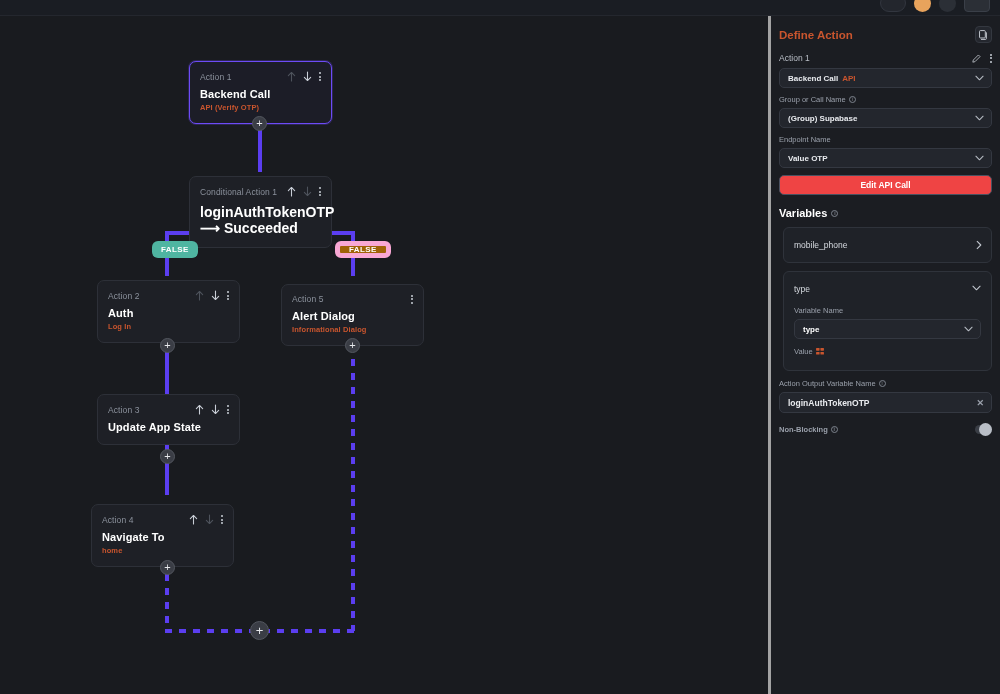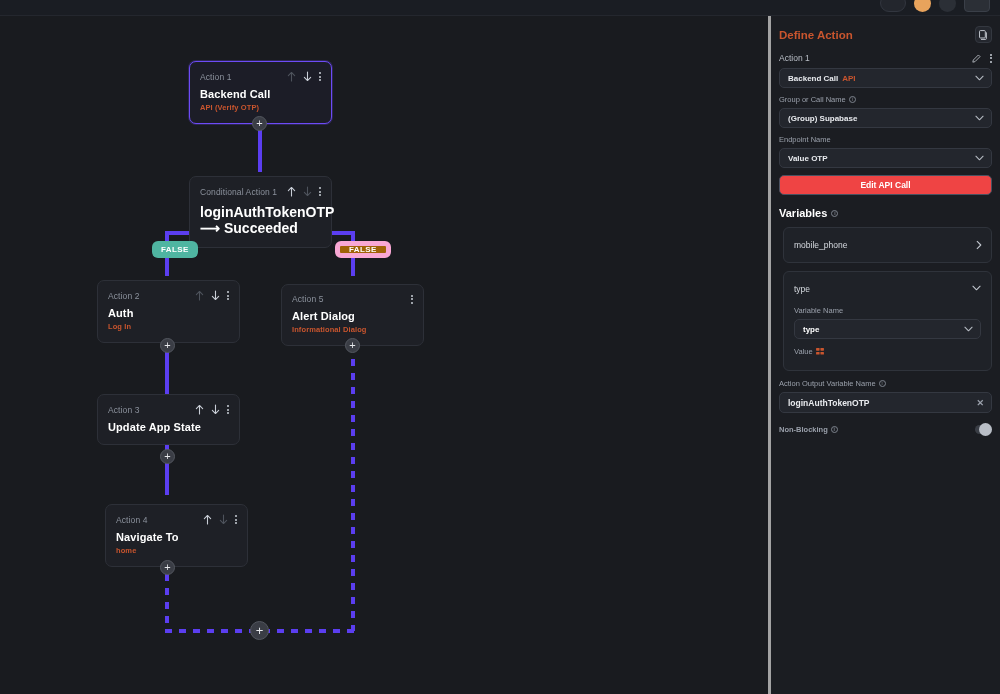--- a/index.html
+++ b/index.html
@@ -278,21 +278,21 @@
               <i></i>
               <i></i>
               <i></i>
             </span>
         </span>
       </div>
       <div class="node-title">Update App State</div>
     </div>
     <div class="plus" style="left:160px; top:433px;">+</div>
 
-    <div class="node" style="left:105px; top:488px; width:143px;">
+    <div class="node" style="left:91px; top:488px; width:143px;">
       <div class="node-head">
         <span class="node-kicker">Action 4</span>
         <span class="node-icons">
           <svg class="ic" viewBox="0 0 10 12" fill="none">
               <path d="M5 11V2M1.5 5L5 1.5L8.5 5" stroke-width="1.2" stroke-linecap="round" stroke-linejoin="round"></path>
             </svg>
           <svg class="ic dim" viewBox="0 0 10 12" fill="none">
               <path d="M5 1v9M1.5 7L5 10.5L8.5 7" stroke-width="1.2" stroke-linecap="round" stroke-linejoin="round"></path>
             </svg>
           <span class="dots">

